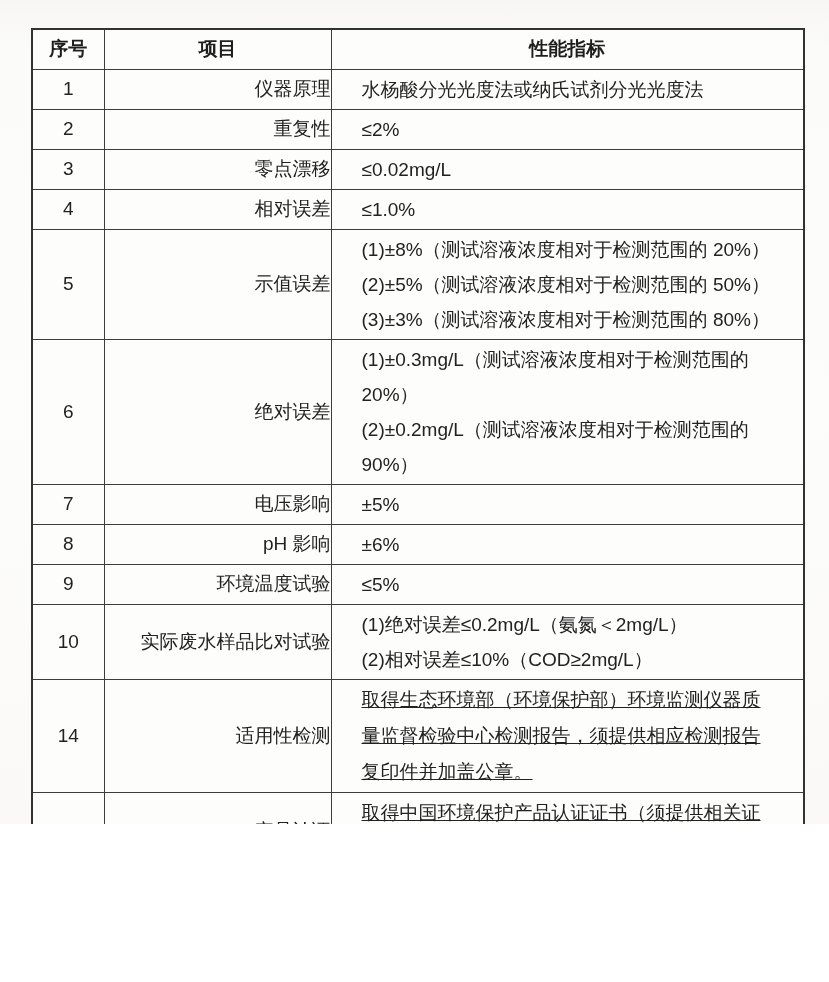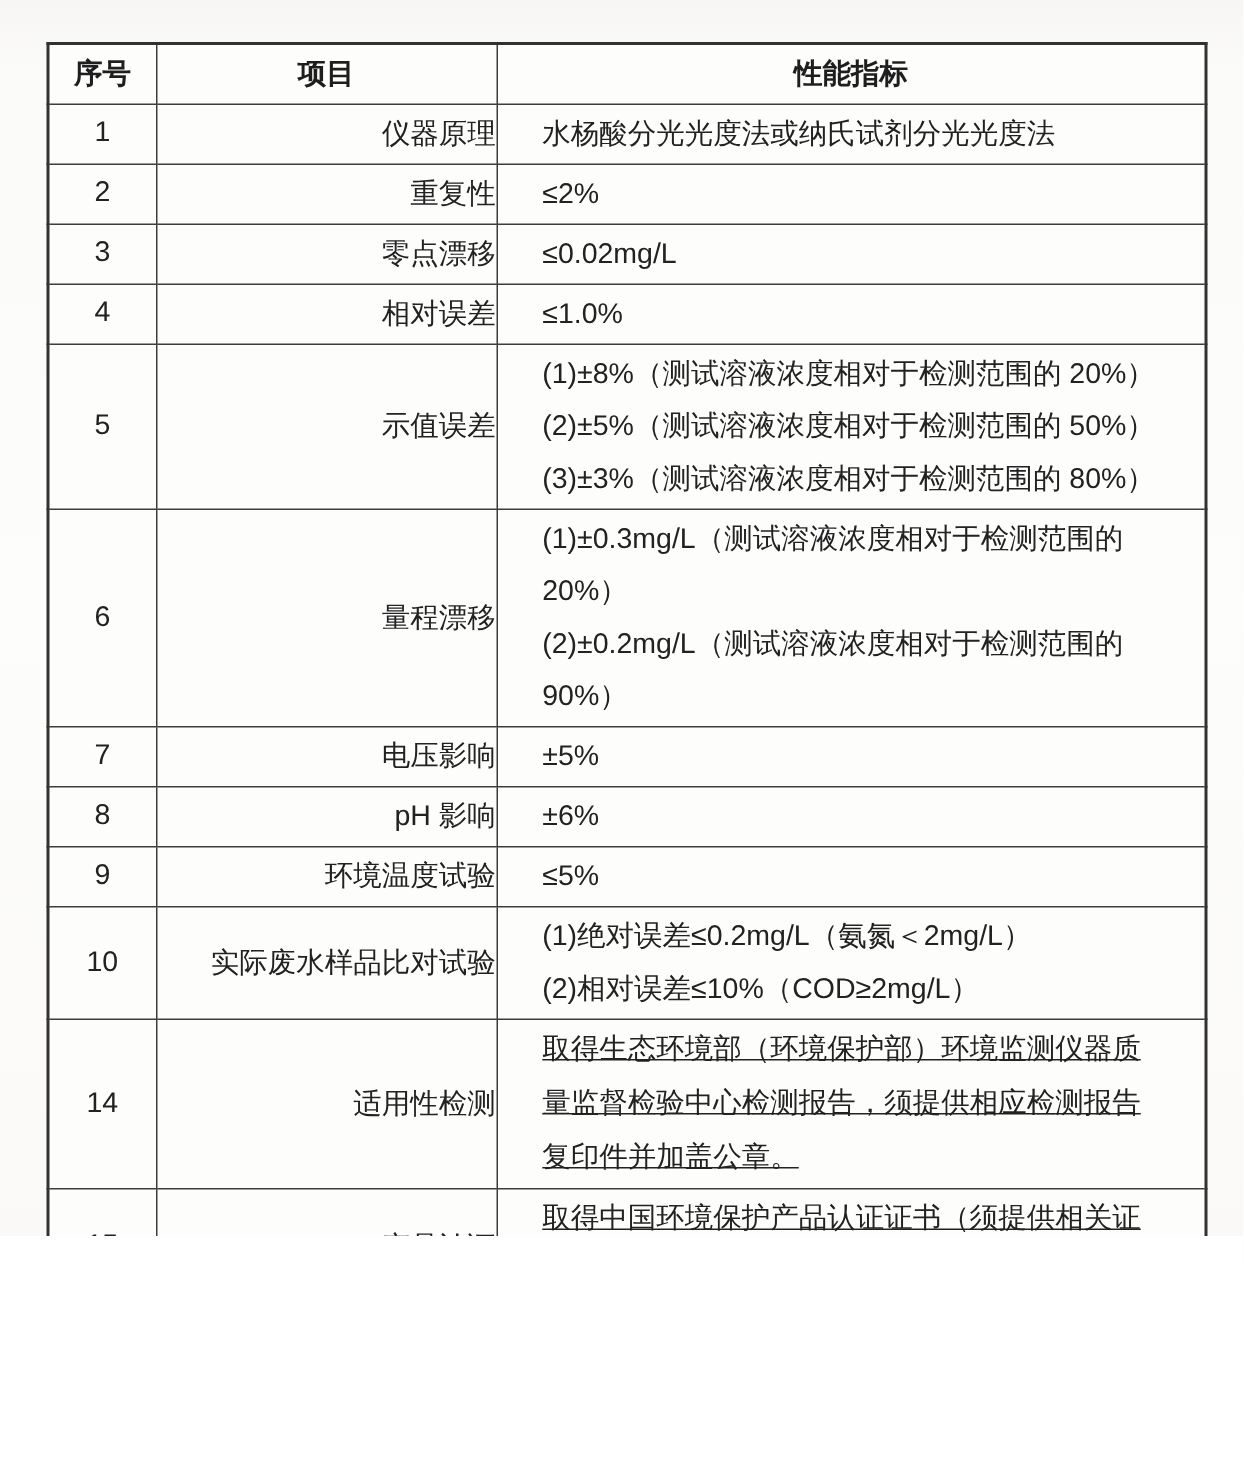--- a/index.html
+++ b/index.html
@@ -102,21 +102,21 @@
         <td class="no">5</td>
         <td class="item">示值误差</td>
         <td class="spec">
           <div class="line">(1)±8%（测试溶液浓度相对于检测范围的 20%）</div>
           <div class="line">(2)±5%（测试溶液浓度相对于检测范围的 50%）</div>
           <div class="line">(3)±3%（测试溶液浓度相对于检测范围的 80%）</div>
         </td>
       </tr>
       <tr class="rh-m">
         <td class="no">6</td>
-        <td class="item">量程漂移</td>
+        <td class="item">绝对误差</td>
         <td class="spec">
           <div class="line">(1)±0.3mg/L（测试溶液浓度相对于检测范围的 20%）</div>
           <div class="line">(2)±0.2mg/L（测试溶液浓度相对于检测范围的 90%）</div>
         </td>
       </tr>
       <tr class="rh-s">
         <td class="no">7</td>
         <td class="item">电压影响</td>
         <td class="spec">
           <div class="line">±5%</div>

